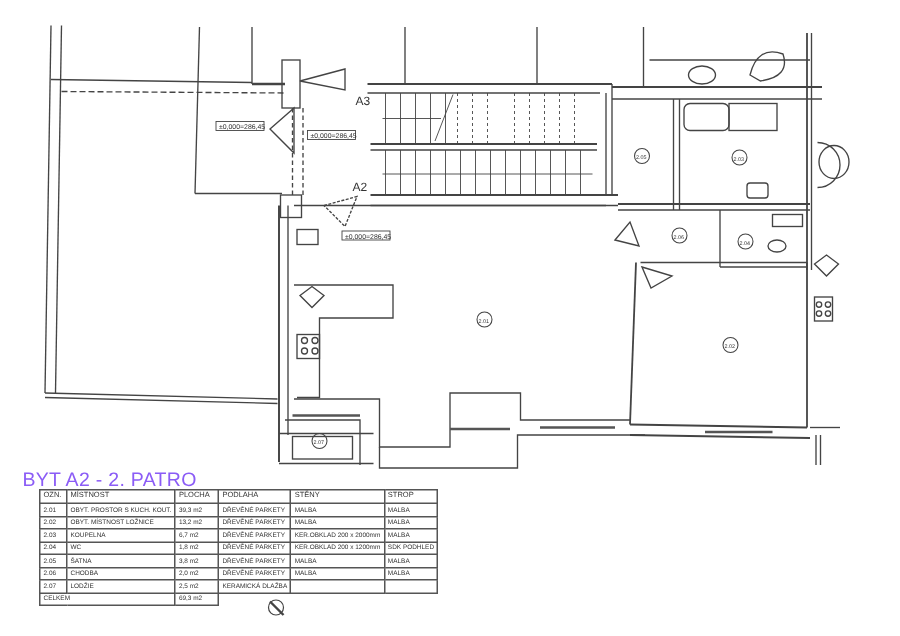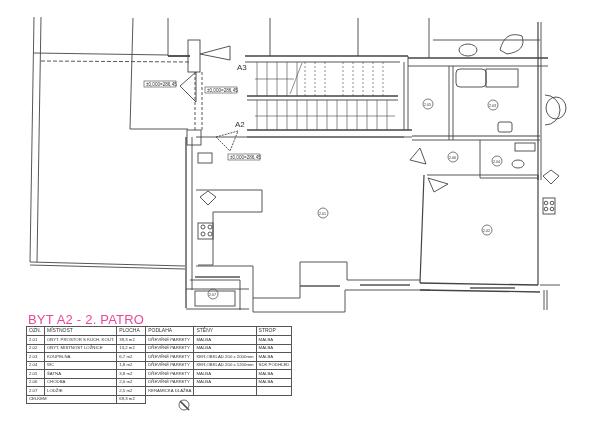--- a/index.html
+++ b/index.html
@@ -1,18 +1,18 @@
 <!DOCTYPE html>
 <html><head>
 <meta charset="utf-8">
 <style>
   html, body { margin:0; padding:0; background:#ffffff; }
   body { width:600px; height:424px; position:relative; overflow:hidden; font-family:"Liberation Sans", sans-serif; color:#222; }
   #plan { position:absolute; left:0; top:0; width:600px; height:424px; }
-  .title { position:absolute; left:28px; top:312px; font-size:13px; letter-spacing:0.2px; color:#ec4899; }
+  .title { position:absolute; left:15px; top:312px; font-size:13px; letter-spacing:0.2px; color:#8b5cf6; }
   table.rooms { position:absolute; left:26px; top:326px; border-collapse:collapse; font-size:4.3px; color:#333; }
   table.rooms td, table.rooms th { border:0.7px solid #555; padding:0 2px; height:7.5px; line-height:3.8px; text-align:left; font-weight:normal; white-space:nowrap; }
   table.rooms th { font-size:5px; height:8px; }
   .c1 { width:13px; } .c2 { width:40px; } .c3 { width:24px; } .c4 { width:28px; } .c5 { width:33px; } .c6 { width:30px; }
   .lbl { font-family:"Liberation Sans", sans-serif; fill:#333; }
 </style>
 </head>
 <body>
 
 <svg id="plan" viewBox="0 0 600 424" xmlns="http://www.w3.org/2000/svg">

